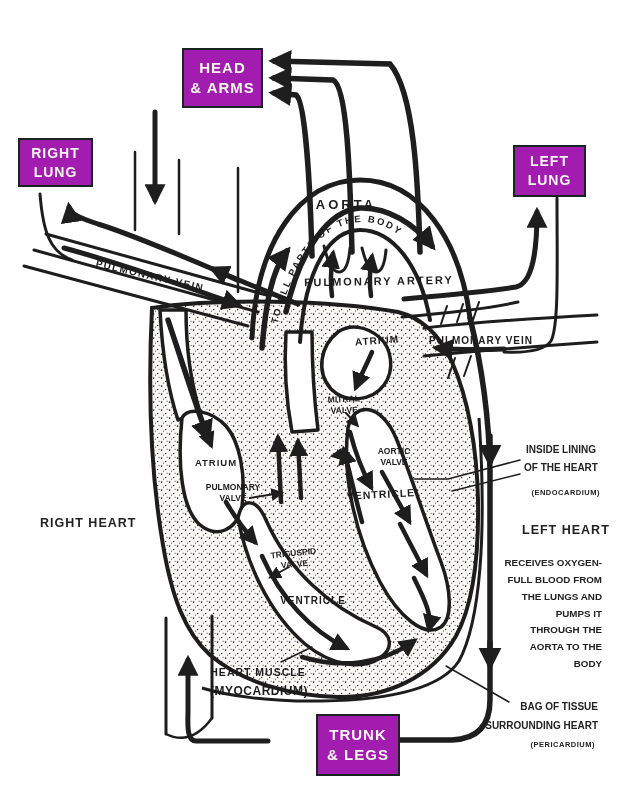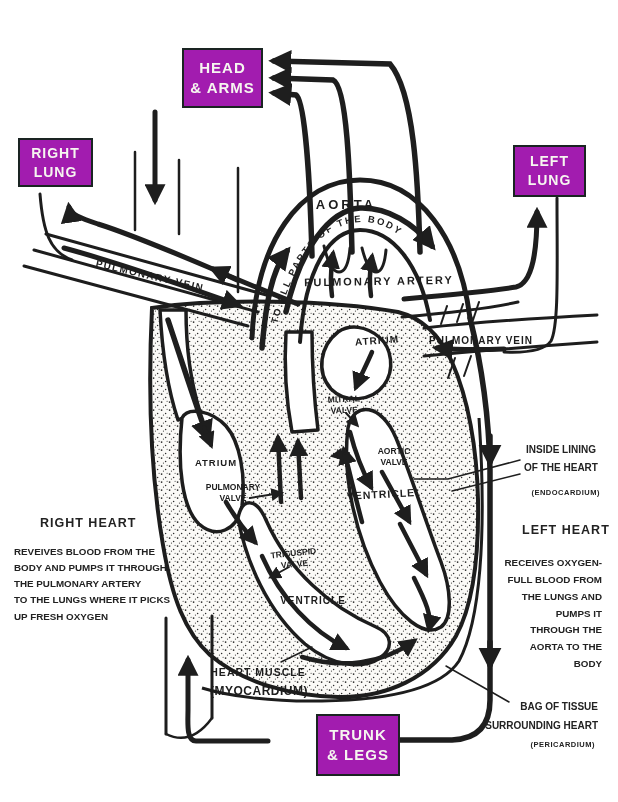--- a/index.html
+++ b/index.html
@@ -167,25 +167,20 @@
   <div class="lbl" style="left:216px;top:457px;font-size:9.5px;letter-spacing:1px;">ATRIUM</div>
   <div class="lbl" style="left:233px;top:482px;font-size:8.5px;">PULMONARY
 VALVE</div>
   <div class="lbl" style="left:294px;top:548px;font-size:8.5px;transform:translateX(-50%) rotate(-6deg);">TRICUSPID
 VALVE</div>
   <div class="lbl" style="left:313px;top:594px;font-size:10px;letter-spacing:1px;">VENTRICLE</div>
   <div class="lbl" style="left:258px;top:666px;font-size:10.5px;letter-spacing:1px;">HEART MUSCLE</div>
   <div class="lbl tiny" style="left:259px;top:684px;font-size:12px;">(MYOCARDIUM)</div>
 
   <div class="para" style="left:40px;top:516px;font-size:12.5px;letter-spacing:1px;">RIGHT HEART</div>
-  <div class="para" style="left:14px;top:544px;width:170px;font-size:9.8px;line-height:1.65;text-align:left;">REVEIVES BLOOD FROM THE
-BODY AND PUMPS IT THROUGH
-THE PULMONARY ARTERY
-TO THE LUNGS WHERE IT PICKS
-UP FRESH OXYGEN</div>
 
   <div class="para" style="left:518px;top:441px;width:86px;font-size:10px;line-height:1.8;text-align:center;">INSIDE LINING
 OF THE HEART</div>
   <div class="para tiny" style="left:524px;top:481px;width:76px;text-align:right;margin-top:7px;">(ENDOCARDIUM)</div>
 
   <div class="para" style="left:522px;top:523px;font-size:12.5px;letter-spacing:1px;">LEFT HEART</div>
   <div class="para" style="left:483px;top:698px;width:115px;font-size:10px;line-height:1.85;text-align:right;">BAG OF TISSUE
 SURROUNDING HEART</div>
 
   <div class="para" style="left:486px;top:555px;width:116px;font-size:9.8px;line-height:1.72;text-align:right;">RECEIVES OXYGEN-

